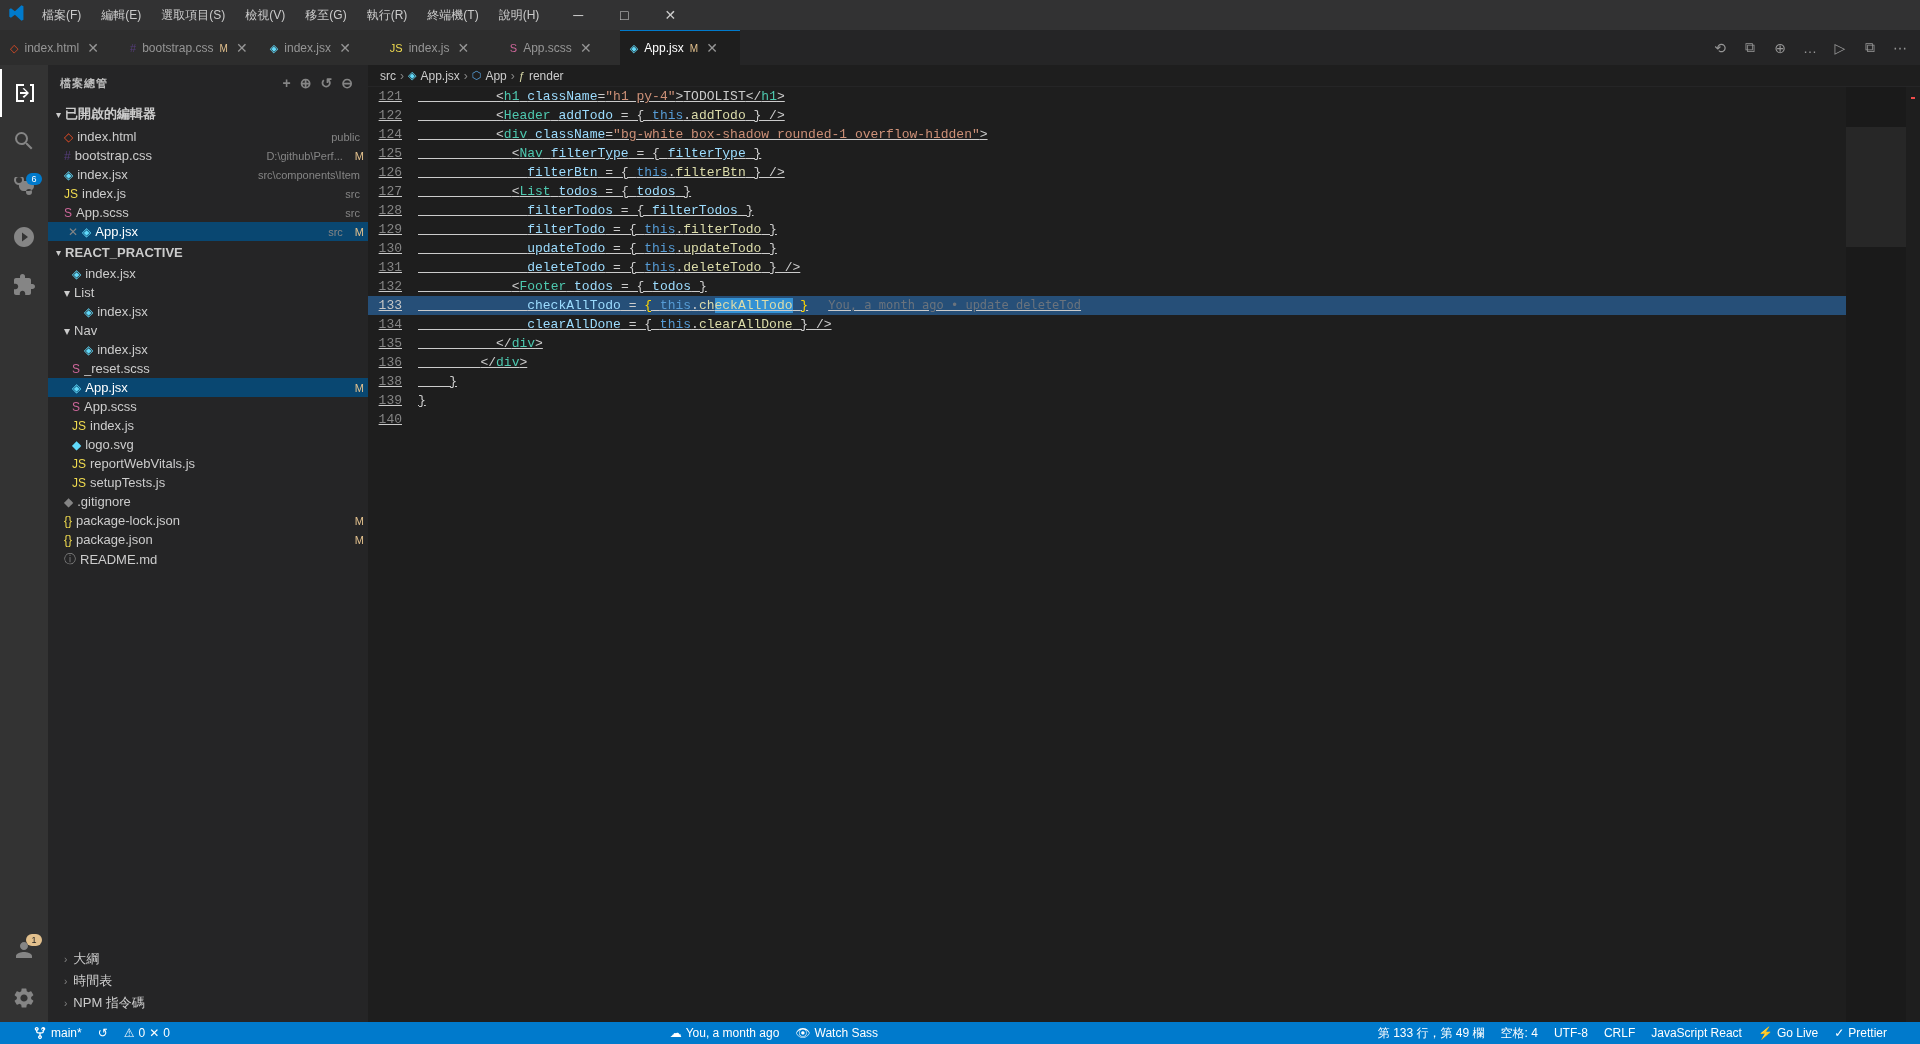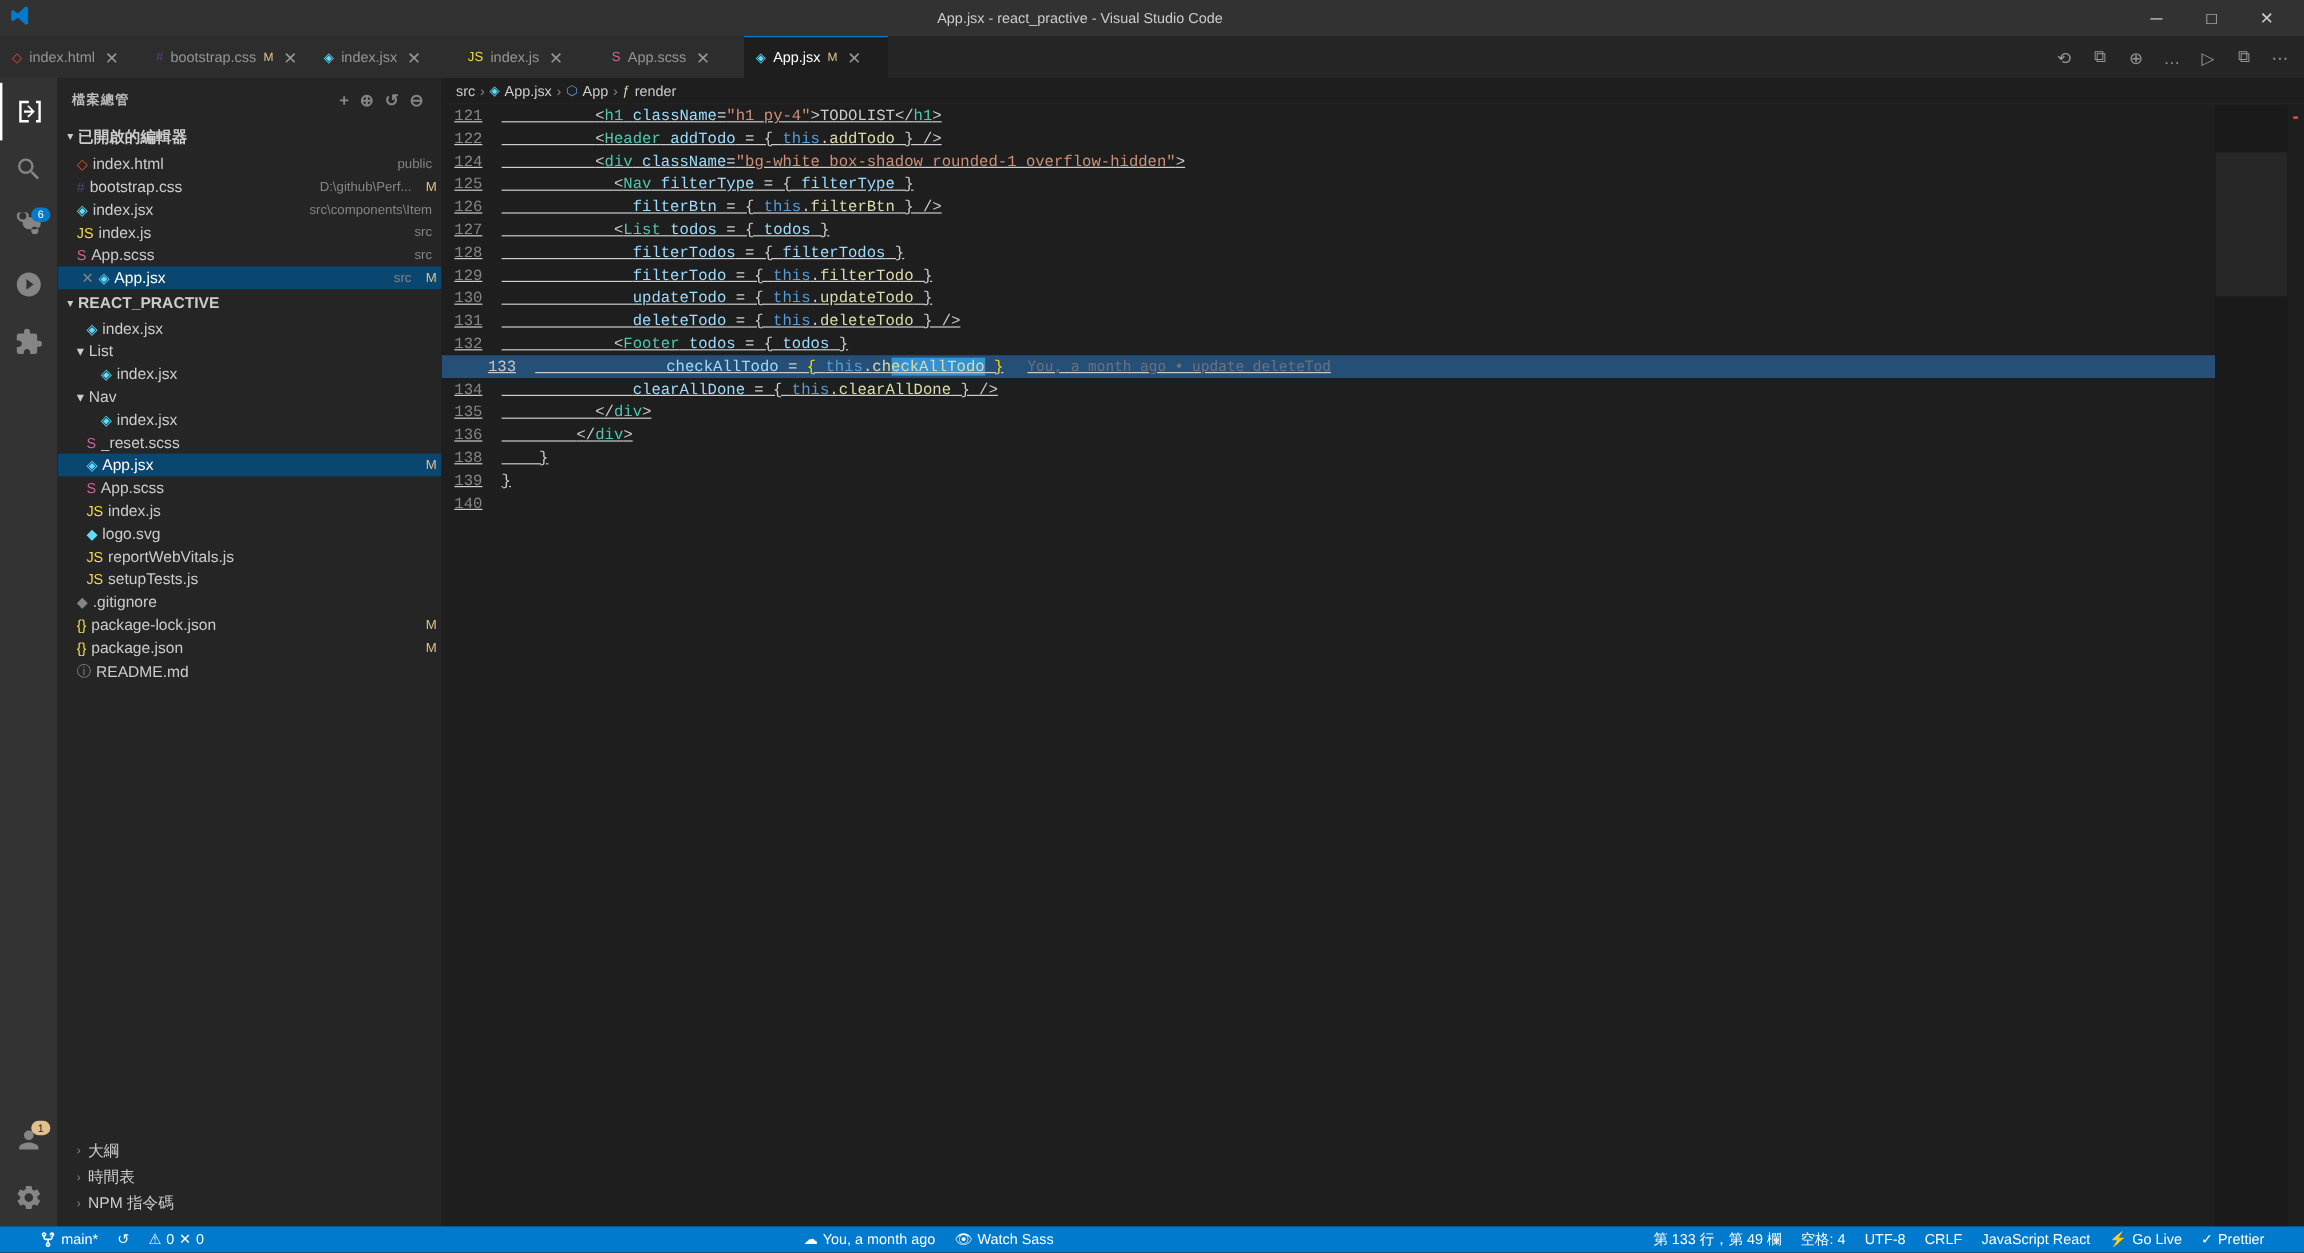--- a/index.html
+++ b/index.html
@@ -316,21 +316,30 @@
   </style>
 </head>
 <body>
 
 <div class="title-bar">
   <span class="title-bar-logo">
     <svg width="18" height="18" viewBox="0 0 100 100" fill="none">
       <path d="M74.7 7.2L38.4 40.5 16.5 24.3 7.2 29.5v41l9.3 5.2 21.9-16.2 36.3 33.3 11.1-5.2V12.4L74.7 7.2z" fill="#007acc"></path>
     </svg>
   </span>
-  <div class="title-bar-title">App.jsx - react_practive - Visual Studio Code</div>
+  <div class="title-bar-menus">
+    <span class="title-bar-menu-item">檔案(F)</span>
+      <span class="title-bar-menu-item">編輯(E)</span>
+      <span class="title-bar-menu-item">選取項目(S)</span>
+      <span class="title-bar-menu-item">檢視(V)</span>
+      <span class="title-bar-menu-item">移至(G)</span>
+      <span class="title-bar-menu-item">執行(R)</span>
+      <span class="title-bar-menu-item">終端機(T)</span>
+      <span class="title-bar-menu-item">說明(H)</span>
+  </div>
   <div class="title-bar-controls">
     <div class="title-bar-control">─</div>
     <div class="title-bar-control">□</div>
     <div class="title-bar-control close">✕</div>
   </div>
 </div>
 
 <div class="tab-bar">
   <div class="tab">
     <span class="tab-icon html">◇</span>
@@ -642,21 +651,21 @@
         <div class="code-line">
           <span class="line-number">131</span>
           <span class="line-content"><span class="c-white">              </span><span class="c-attr">deleteTodo</span><span class="c-white"> = { </span><span class="c-this">this</span><span class="c-white">.</span><span class="c-fn">deleteTodo</span><span class="c-white"> } /&gt;</span></span>
         </div>
 
         <div class="code-line">
           <span class="line-number">132</span>
           <span class="line-content"><span class="c-white">            </span><span class="c-punct">&lt;</span><span class="c-jsx">Footer</span><span class="c-white"> </span><span class="c-attr">todos</span><span class="c-white"> = { </span><span class="c-prop">todos</span><span class="c-white"> }</span></span>
         </div>
 
-        <div class="code-line line-cursor" style="background:#264f78;padding-left:28px;">
+        <div class="code-line line-cursor" style="background:#264f78;">
           <span class="line-number" style="color:#c6c6c6;">133</span>
           <span class="line-content"><span class="c-white">              </span><span class="c-attr">checkAllTodo</span><span class="c-white"> = </span><span class="c-brace">{</span><span class="c-white"> </span><span class="c-this">this</span><span class="c-white">.</span><span class="c-fn">ch</span><span style="background:#3391d4;" class="c-fn">eckAllTodo</span><span class="c-white"> </span><span class="c-brace">}</span><span class="git-blame">You, a month ago • update deleteTod</span></span>
         </div>
 
         <div class="code-line">
           <span class="line-number">134</span>
           <span class="line-content"><span class="c-white">              </span><span class="c-attr">clearAllDone</span><span class="c-white"> = { </span><span class="c-this">this</span><span class="c-white">.</span><span class="c-fn">clearAllDone</span><span class="c-white"> } /&gt;</span></span>
         </div>
 
         <div class="code-line">

